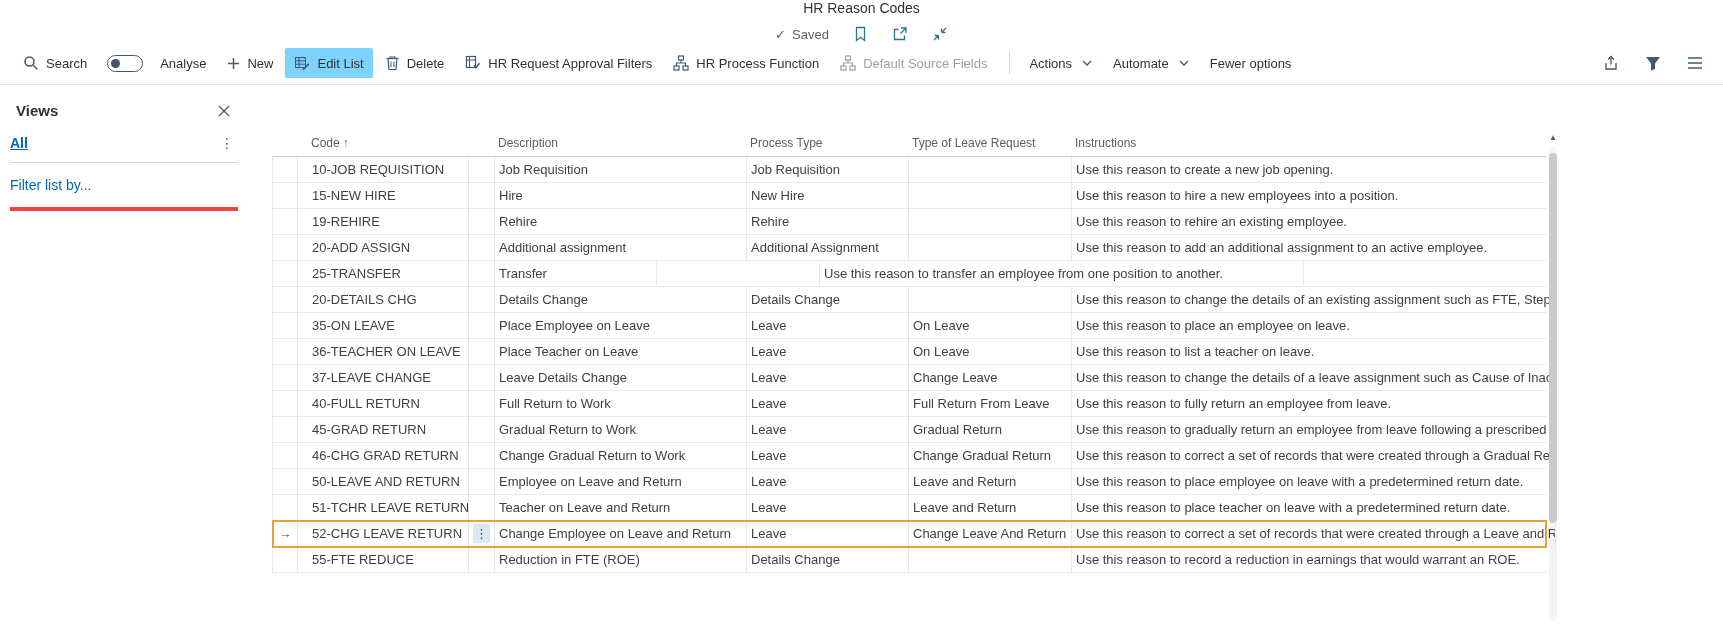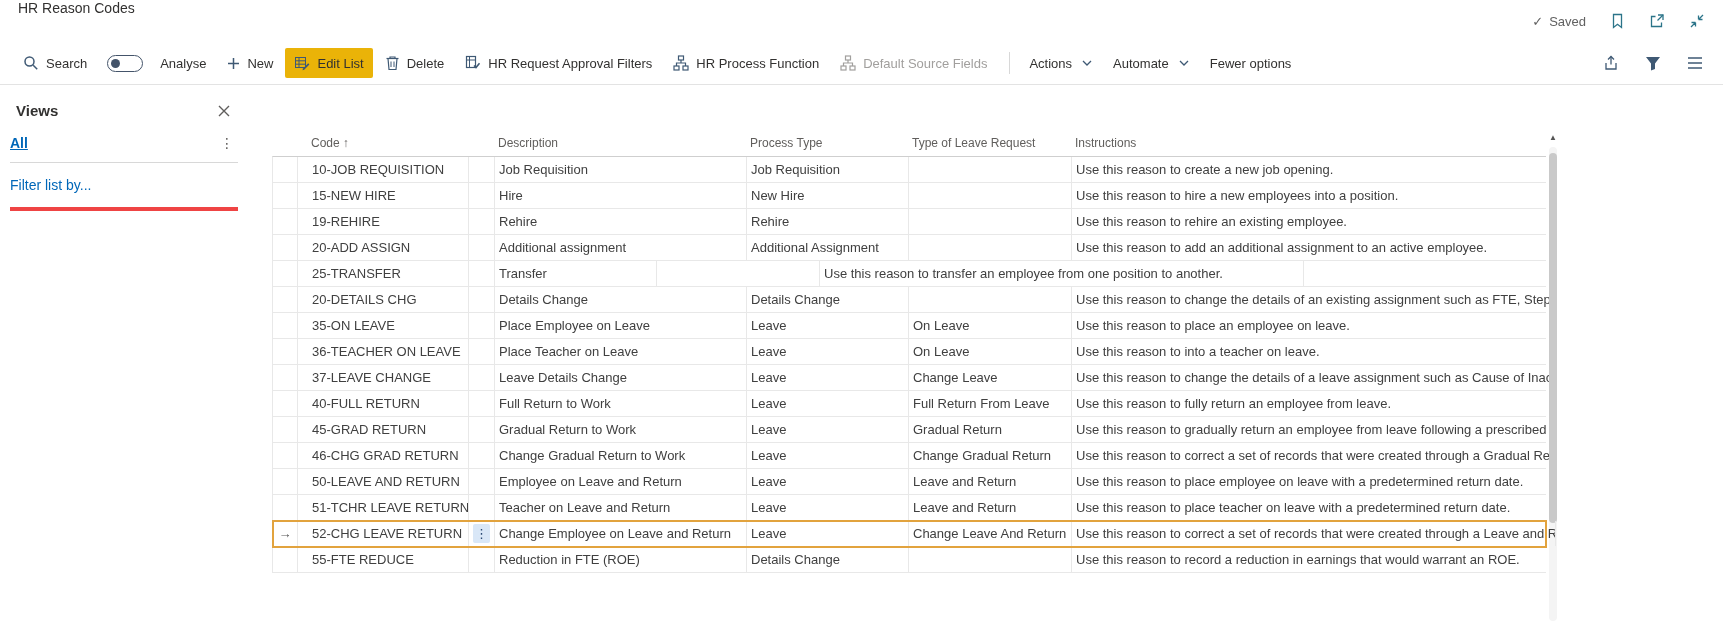--- a/index.html
+++ b/index.html
@@ -5,34 +5,34 @@
   * { box-sizing: border-box; }
   html, body { margin: 0; padding: 0; }
   body {
     width: 1723px; height: 625px; position: relative; overflow: hidden;
     background: #ffffff; color: #323130;
     font-family: "Liberation Sans", "DejaVu Sans", sans-serif;
   }
 
   
   .topbar { position: absolute; top: 0; left: 0; width: 100%; height: 42px;
-    display: flex; justify-content: space-between; padding: 0 18px; }
+    display: flex; align-items: center; justify-content: space-between; padding: 0 18px; flex-direction: column; }
   .topbar-title { font-size: 14px; color: #323130; }
   .topbar-right { display: flex; align-items: center; gap: 24px; }
   .saved { display: flex; align-items: center; gap: 6px; color: #616161; font-size: 13px; }
   .icon-btn { display: flex; align-items: center; cursor: pointer; }
   .topbar-right .icon-btn { color: #2b7489; }
 
   
   .toolbar { position: absolute; top: 42px; left: 0; width: 100%; height: 43px;
     border-bottom: 1px solid #e3e3e3; display: flex; align-items: center; padding: 0 14px; font-size: 13px; }
   .tb { display: flex; align-items: center; gap: 7px; padding: 7px 9px; margin-right: 3px;
     cursor: pointer; border-radius: 2px; color: #323130; white-space: nowrap; }
   .tb svg { color: #3f5974; flex: none; }
-  .tb.active { background: #eab308; justify-content: flex-end; }
+  .tb.active { background: #7dd3fc; justify-content: flex-end; }
   .tb.disabled { color: #a19f9d; cursor: default; }
   .tb.disabled svg { color: #a19f9d; }
   .chev { color: #616161; margin-left: 3px; display: flex; }
   .tb-sep { width: 1px; height: 22px; background: #d8d8d8; margin: 0 10px; }
   .toolbar-right { margin-left: auto; display: flex; align-items: center; gap: 26px; padding-right: 6px; }
   .toolbar-right .icon-btn { color: #3f5974; }
 
   .toggle { width: 36px; height: 17px; border: 1px solid #44546a; border-radius: 9px;
     position: relative; margin: 0 8px 0 8px; cursor: pointer; flex: none; }
   .toggle .knob { position: absolute; left: 3px; top: 3px; width: 9px; height: 9px;
@@ -306,21 +306,21 @@
     <div class="cell c-lt">On Leave</div>
     <div class="cell c-instr">Use this reason to place an employee on leave.</div>
   </div>
       <div class="trow">
     <div class="cell c-gutter"><span class="row-arrow"></span></div>
     <div class="cell c-code">36-TEACHER ON LEAVE</div>
     <div class="cell c-menu"></div>
     <div class="cell c-desc">Place Teacher on Leave</div>
     <div class="cell c-pt">Leave</div>
     <div class="cell c-lt">On Leave</div>
-    <div class="cell c-instr">Use this reason to into a teacher on leave.</div>
+    <div class="cell c-instr">Use this reason to list a teacher on leave.</div>
   </div>
       <div class="trow">
     <div class="cell c-gutter"><span class="row-arrow"></span></div>
     <div class="cell c-code">37-LEAVE CHANGE</div>
     <div class="cell c-menu"></div>
     <div class="cell c-desc">Leave Details Change</div>
     <div class="cell c-pt">Leave</div>
     <div class="cell c-lt">Change Leave</div>
     <div class="cell c-instr">Use this reason to change the details of a leave assignment such as Cause of Inactivity</div>
   </div>

